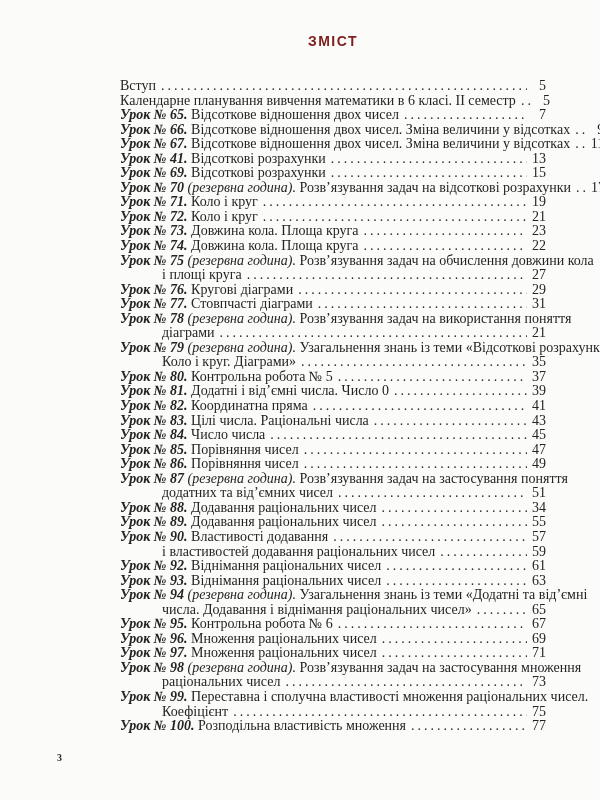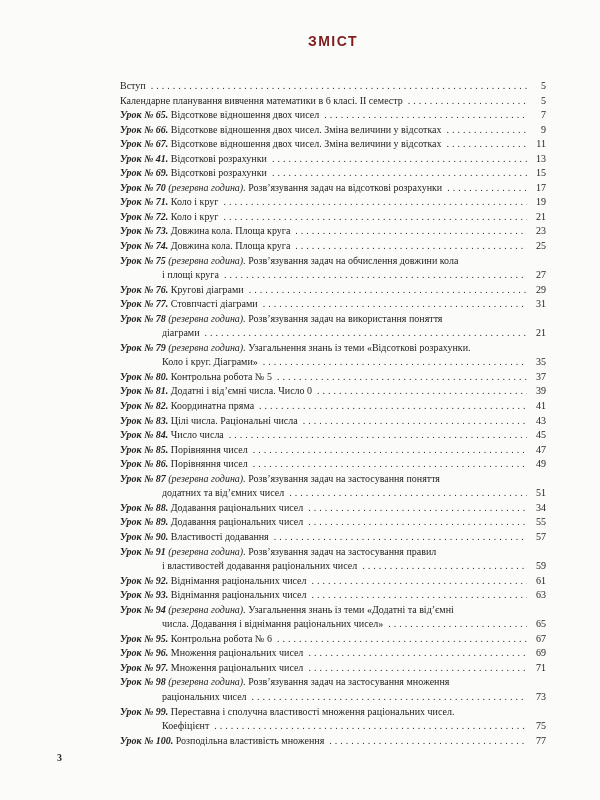--- a/index.html
+++ b/index.html
@@ -27,21 +27,21 @@
     font-weight: bold;
     letter-spacing: 1.5px;
     text-align: center;
     color: #7f1d1d;
     margin: 0 0 30px 0;
   }
   .toc-list {
     width: 100%;
   }
   .entry {
-    font-size: 10px;
+    font-size: 14px;
     line-height: 14.55px;
     color: #242424;
   }
   .row {
     display: flex;
     align-items: baseline;
   }
   .lead {
     white-space: nowrap;
   }
@@ -162,21 +162,21 @@
         <div class="row">
           <span class="lead"><span class="prefix">Урок № 73.</span> <span class="ttl">Довжина кола. Площа круга</span></span>
           <span class="dots"></span>
           <span class="page-num">23</span>
         </div>
       </div>
       <div class="entry">
         <div class="row">
           <span class="lead"><span class="prefix">Урок № 74.</span> <span class="ttl">Довжина кола. Площа круга</span></span>
           <span class="dots"></span>
-          <span class="page-num">25</span>
+          <span class="page-num">22</span>
         </div>
       </div>
       <div class="entry">
         <div class="row">
           <span class="lead"><span class="prefix">Урок № 75</span> <span class="reserve">(резервна година).</span> <span class="ttl">Розв’язування задач на обчислення довжини кола</span></span>
         </div>
         <div class="row">
           <span class="cont">і площі круга</span>
           <span class="dots"></span>
           <span class="page-num">27</span>
@@ -290,23 +290,20 @@
         </div>
       </div>
       <div class="entry">
         <div class="row">
           <span class="lead"><span class="prefix">Урок № 90.</span> <span class="ttl">Властивості додавання</span></span>
           <span class="dots"></span>
           <span class="page-num">57</span>
         </div>
       </div>
       <div class="entry">
-        <div class="row">
-          <span class="lead"><span class="prefix">Урок № 91</span> <span class="reserve">(резервна година).</span> <span class="ttl">Розв’язування задач на застосування правил</span></span>
-        </div>
         <div class="row">
           <span class="cont">і властивостей додавання раціональних чисел</span>
           <span class="dots"></span>
           <span class="page-num">59</span>
         </div>
       </div>
       <div class="entry">
         <div class="row">
           <span class="lead"><span class="prefix">Урок № 92.</span> <span class="ttl">Віднімання раціональних чисел</span></span>
           <span class="dots"></span>

